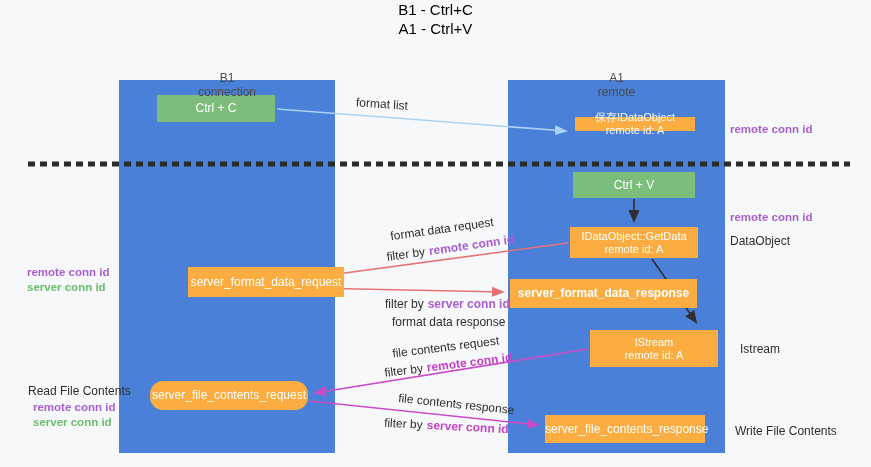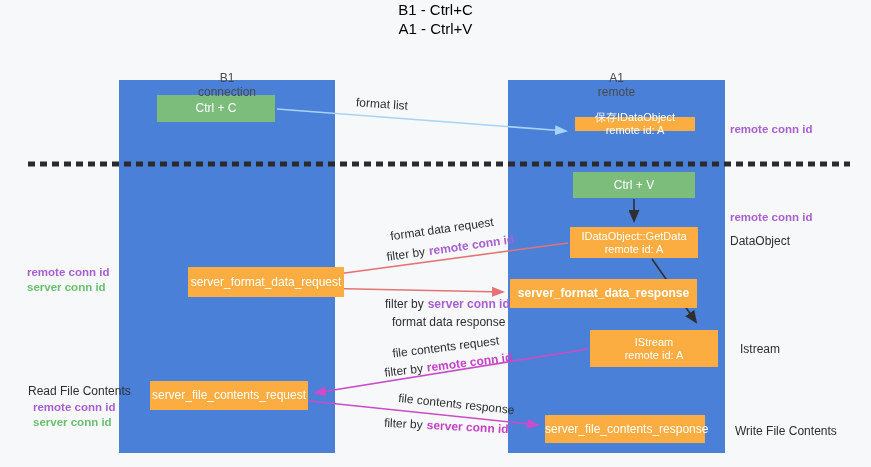--- a/index.html
+++ b/index.html
@@ -114,21 +114,21 @@
 
   <div class="abs node orange" style="left:510px;top:279px;width:187px;height:29px;font-size:12px;font-weight:bold;">
     <div class="l1">server_format_data_response</div>
   </div>
 
   <div class="abs node orange" style="left:590px;top:330px;width:128px;height:37px;">
     <div class="l1">IStream</div>
     <div class="l2">remote id: A</div>
   </div>
 
-  <div class="abs node orange" style="left:150px;top:381px;width:158px;height:29px;font-size:12px;">
+  <div class="abs node orange" style="left:150px;top:381px;width:158px;height:29px;font-size:12px;border-radius:13px;">
     <div class="l1">server_file_contents_request</div>
   </div>
 
   <div class="abs node orange" style="left:545px;top:415px;width:160px;height:28px;font-size:12px;">
     <div class="l1">server_file_contents_response</div>
   </div>
 
   <div class="abs flow rot-dn4" style="left:356px;top:97px;">format list</div>
 
   <div class="abs flow rot-up" style="left:390px;top:222px;">format data request</div>

